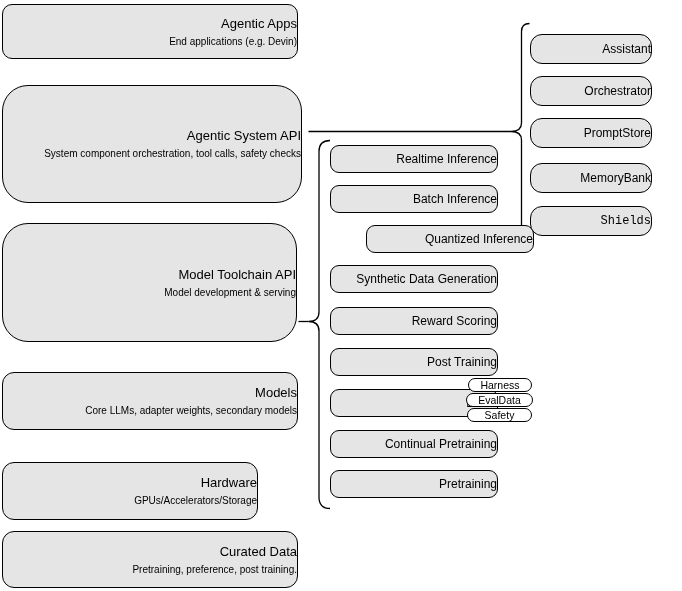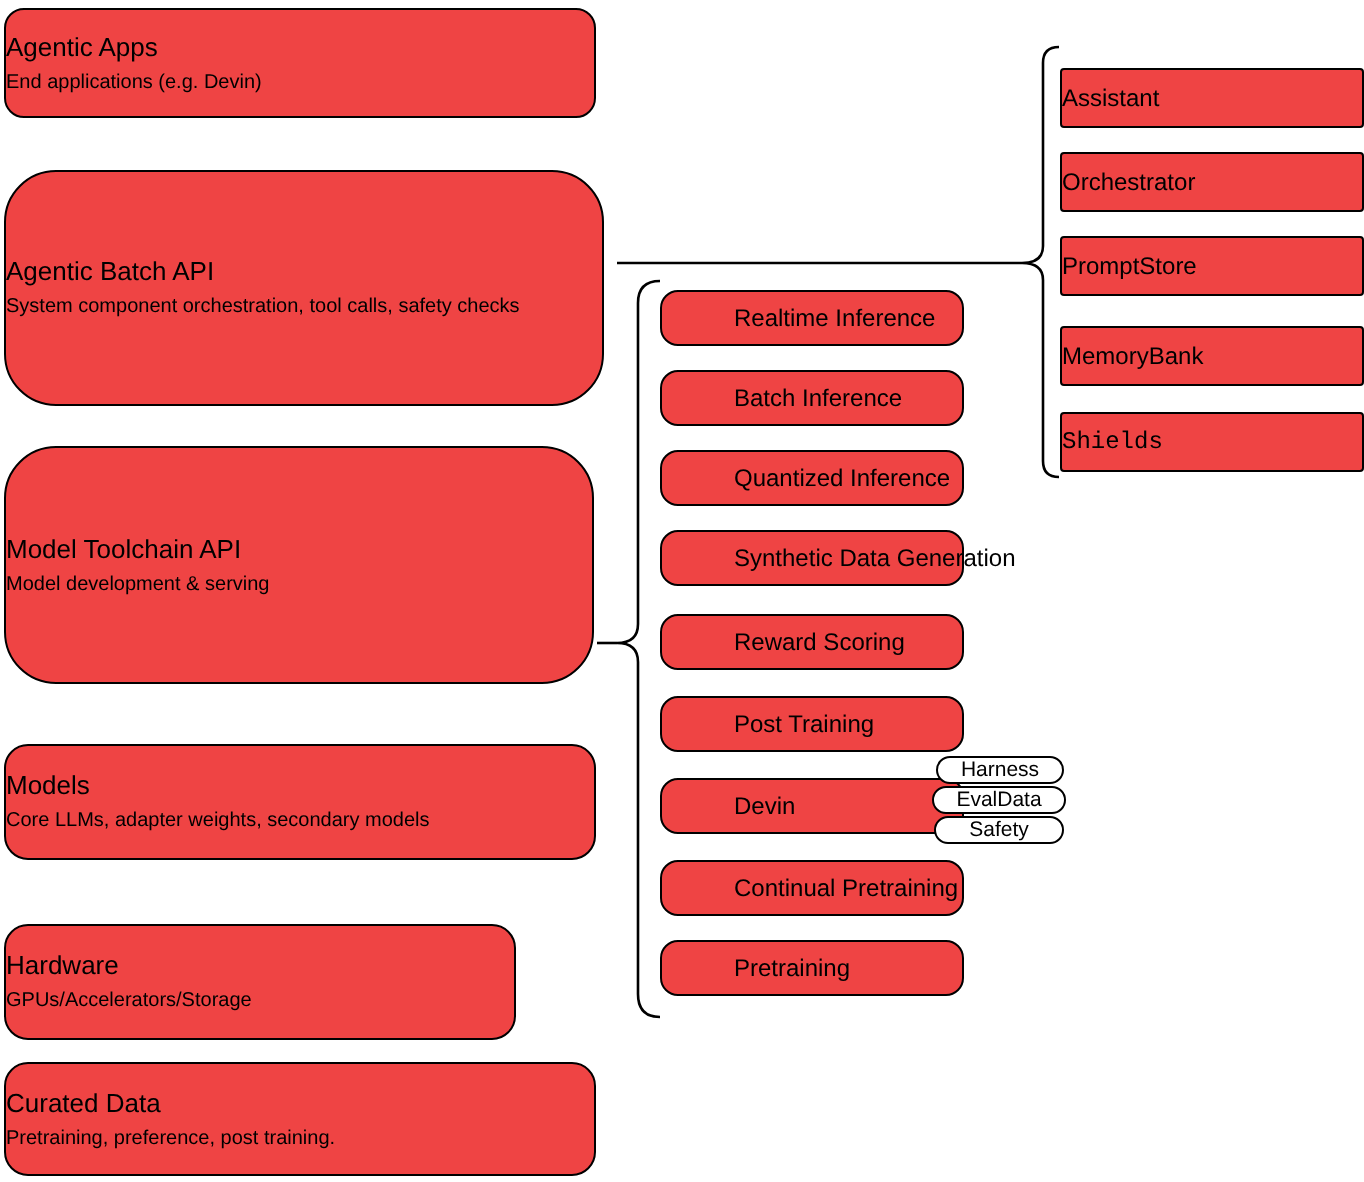--- a/index.html
+++ b/index.html
@@ -23,45 +23,45 @@
     pointer-events: none;
   }
   .connectors path {
     stroke: #000000;
     stroke-width: 1.3;
     fill: none;
   }
   .node {
     position: absolute;
     box-sizing: border-box;
-    background: #ef4444;
+    background: #e5e5e5;
     border: 1px solid #000000;
     display: flex;
     flex-direction: column;
-    align-items: flex-start;
+    align-items: flex-end;
     justify-content: center;
     text-align: center;
   }
   .lbox .box-title {
     font-size: 13px;
     line-height: 16px;
     white-space: nowrap;
   }
   .lbox .box-sub {
     font-size: 10px;
     line-height: 13px;
     margin-top: 3px;
     white-space: nowrap;
   }
   .mbox, .rbox {
     font-size: 12px;
     white-space: nowrap;
   }
-  .mbox { left: 330px; width: 152px; height: 28px; border-radius: 9px; padding-left: 36px; }
-  .rbox { left: 530px; width: 152px; height: 30px; border-radius: 2px; }
+  .mbox { left: 330px; width: 168px; height: 28px; border-radius: 9px; padding-left: 36px; }
+  .rbox { left: 530px; width: 122px; height: 30px; border-radius: 12px; }
   .pill {
     position: absolute;
     box-sizing: border-box;
     background: #ffffff;
     border: 1px solid #000000;
     border-radius: 999px;
     display: flex;
     align-items: flex-end;
     justify-content: center;
     font-size: 10.5px;
@@ -81,21 +81,21 @@
     <path d="M 330 140.5 Q 319 140.5 319 151.5 L 319 312 Q 319 321.5 308.5 321.5 Q 319 321.5 319 331 L 319 497 Q 319 508.5 330 508.5"></path>
     <path d="M 298.5 321.5 L 308.5 321.5"></path>
   </svg>
 
   <div class="node lbox" style="left:2px; top:4px; width:296px; height:55px; border-radius:10px;">
     <div class="box-title">Agentic Apps</div>
     <div class="box-sub">End applications (e.g. Devin)</div>
   </div>
 
   <div class="node lbox" style="left:2px; top:85px; width:300px; height:118px; border-radius:26px;">
-    <div class="box-title">Agentic Batch API</div>
+    <div class="box-title">Agentic System API</div>
     <div class="box-sub">System component orchestration, tool calls, safety checks</div>
   </div>
 
   <div class="node lbox" style="left:2px; top:223px; width:295px; height:119px; border-radius:26px;">
     <div class="box-title">Model Toolchain API</div>
     <div class="box-sub">Model development &amp; serving</div>
   </div>
 
   <div class="node lbox" style="left:2px; top:372px; width:296px; height:58px; border-radius:12px;">
     <div class="box-title">Models</div>
@@ -111,21 +111,21 @@
     <div class="box-title">Curated Data</div>
     <div class="box-sub">Pretraining, preference, post training.</div>
   </div>
 
   <div class="node mbox" style="top:145px;">
     <span>Realtime Inference</span>
   </div>
   <div class="node mbox" style="top:185px;">
     <span>Batch Inference</span>
   </div>
-  <div class="node mbox" style="top:225px;">
+  <div class="node mbox" style="top:225px;margin-left:36px;">
     <span>Quantized Inference</span>
   </div>
   <div class="node mbox" style="top:265px;">
     <span>Synthetic Data Generation</span>
   </div>
   <div class="node mbox" style="top:307px;">
     <span>Reward Scoring</span>
   </div>
   <div class="node mbox" style="top:348px;">
     <span>Post Training</span>

